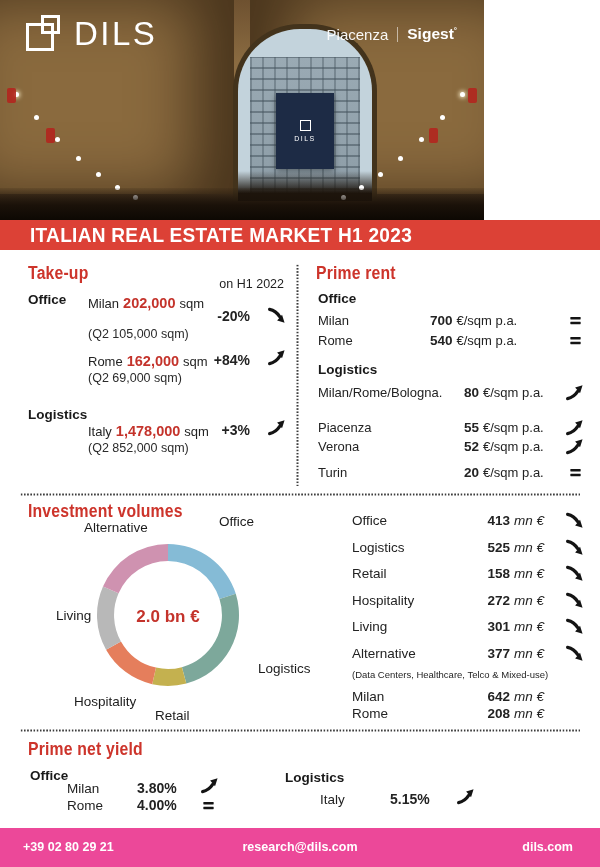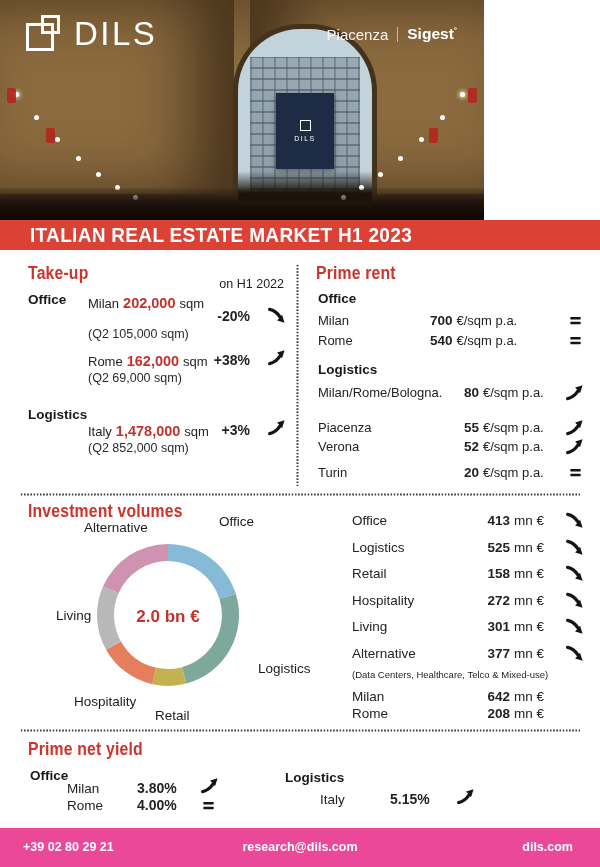--- a/index.html
+++ b/index.html
@@ -111,21 +111,21 @@
   .dlabel{position:absolute;font-size:13.5px;color:#1c1c1c;white-space:nowrap;}
   #dl-office{left:219px;top:514px;}
   #dl-alternative{left:84px;top:520px;}
   #dl-living{left:56px;top:608px;}
   #dl-logistics{left:258px;top:661px;}
   #dl-hospitality{left:74px;top:694px;}
   #dl-retail{left:155px;top:708px;}
   #ivlist{position:absolute;left:352px;top:508px;width:232px;}
   .iv-row{position:absolute;left:0;right:0;display:flex;align-items:center;font-size:13.5px;white-space:nowrap;}
   .iv-row .iv-val{margin-left:auto;font-weight:700;font-size:13.5px;}
-  .iv-row .unit{margin-left:4px;font-weight:400;}
+  .iv-row .unit{margin-left:4px;font-weight:400;font-style:italic;}
   .iv-row .trend{width:40px;}
   .iv-note{position:absolute;left:0;top:161px;font-size:9.5px;color:#1f1f1f;white-space:nowrap;}
 
   
   #py-title{position:absolute;left:28px;top:739px;}
   .py-abs{position:absolute;font-size:13.5px;white-space:nowrap;}
   .py-val{font-weight:700;font-size:14px;}
 
   
   .footer{position:absolute;left:0;top:828px;width:600px;height:52px;background:#ec4899;color:#fff;}
@@ -190,21 +190,21 @@
         <svg viewBox="0 0 16 16" width="19" height="17">
           <path d="M1.5 13.8 Q7.5 12.5 11 7" fill="none" stroke="#141414" stroke-width="3" stroke-linecap="round"></path>
           <path d="M15.6 1.2 L8.6 3.4 L13.2 8.6 Z" fill="#141414"></path>
         </svg>
       </div>
 
     <div class="tu-main" style="top:90px;">
       <span>Rome</span><span class="val">162,000</span><span class="unit">sqm</span>
     </div>
     <div class="tu-q2" style="top:108px;">(Q2 69,000 sqm)</div>
-    <div class="chg" style="top:89px;">+38%</div>
+    <div class="chg" style="top:89px;">+84%</div>
     <div class="trend tu-trend trend-up" style="top:86px;">
         <svg viewBox="0 0 16 16" width="19" height="17">
           <path d="M1.5 13.8 Q7.5 12.5 11 7" fill="none" stroke="#141414" stroke-width="3" stroke-linecap="round"></path>
           <path d="M15.6 1.2 L8.6 3.4 L13.2 8.6 Z" fill="#141414"></path>
         </svg>
       </div>
 
     <div class="grp grp-log-tu">Logistics</div>
     <div class="tu-main" style="top:160px;">
       <span>Italy</span><span class="val">1,478,000</span><span class="unit">sqm</span>

